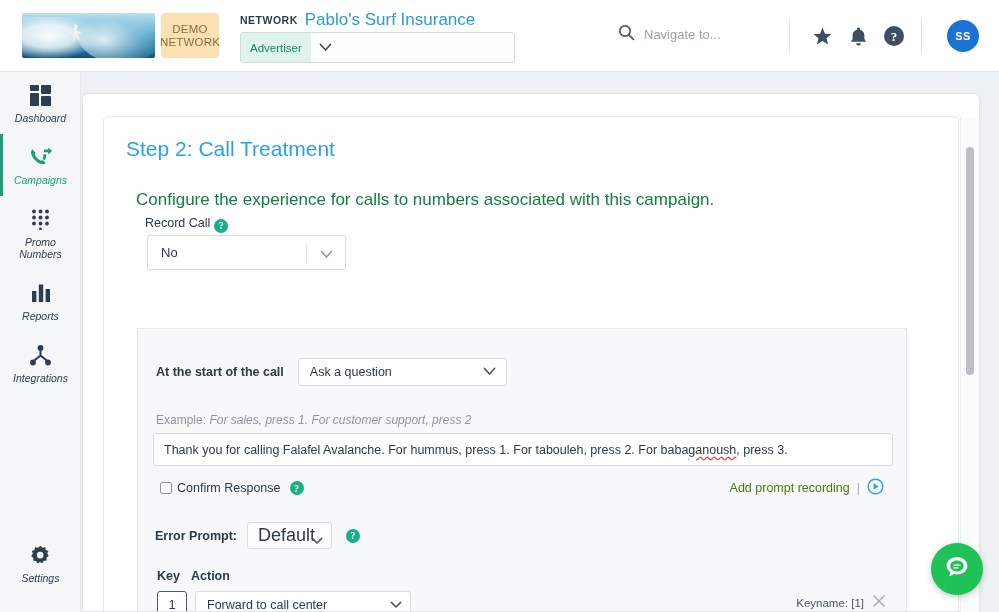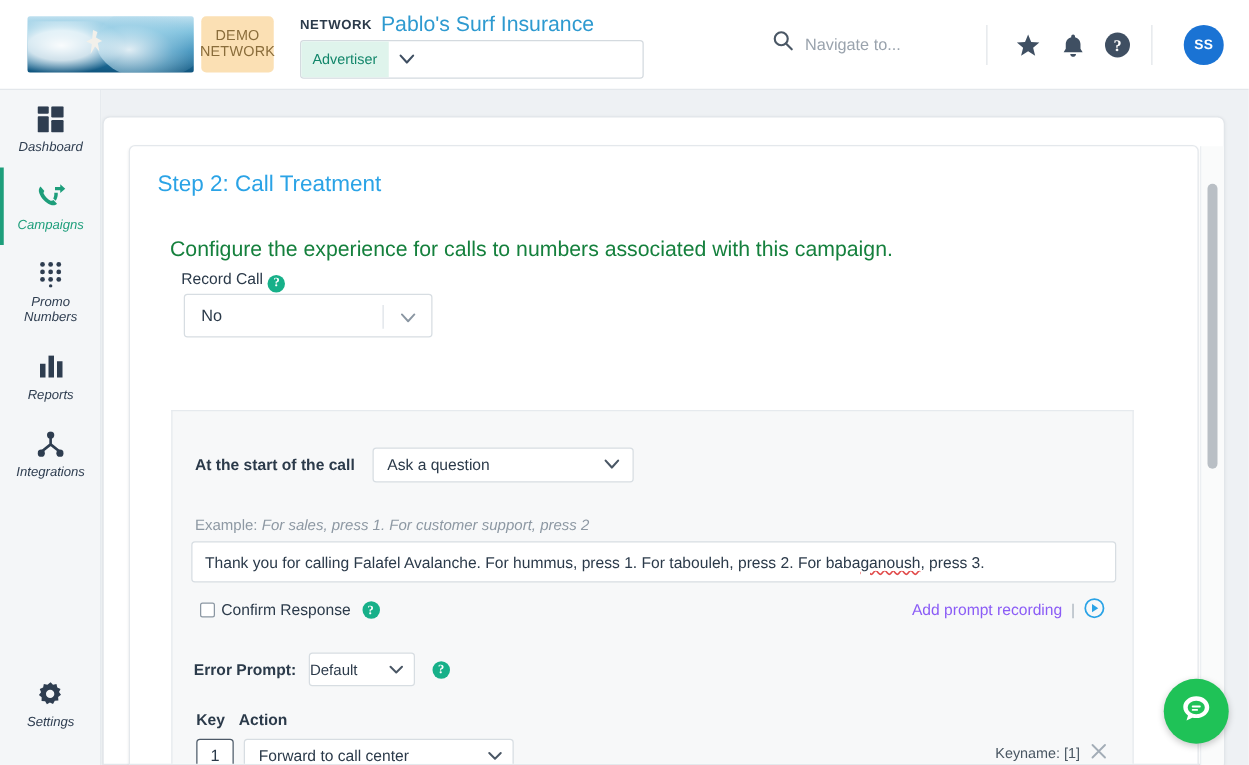--- a/index.html
+++ b/index.html
@@ -166,21 +166,21 @@
     width: 856px; height: 496px;
     background: #fff;
     border: 1px solid #e4e8ec;
     border-radius: 5px 5px 0 0;
     box-shadow: 0 1px 2px rgba(30,45,60,.05);
     overflow: hidden;
   }
 
   .step-title {
     position: absolute; left: 22px; top: 20px;
-    font-size: 18px; color: #2aa3e6; font-weight: normal;
+    font-size: 21px; color: #2aa3e6; font-weight: normal;
   }
   .step-desc {
     position: absolute; left: 32px; top: 73px;
     font-size: 17px; color: #15803d;
   }
 
   .field-label {
     font-size: 12.5px; color: #2b3a4a;
   }
   .help-dot {
@@ -275,21 +275,21 @@
 
   .error-row {
     position: absolute; left: 17px; top: 193px;
     display: flex; align-items: center; gap: 10px;
   }
   .err-select {
     width: 85px; height: 27px;
     border: 1px solid #d7dde2; border-radius: 3px;
     background: #fff; position: relative;
     display: flex; align-items: center;
-    font-size: 12px; 
+    font-size: 18px; padding-left: 10px;
   }
   .err-select .car { position: absolute; right: 8px; top: 6px; }
 
   .tbl-head {
     position: absolute; top: 240px;
     font-size: 12.5px; font-weight: bold; color: #2b3a4a;
   }
   .th-key { left: 19px; }
   .th-action { left: 53px; }
 
@@ -547,21 +547,21 @@
         <span>, press 3.</span>
     </div>
 
     <div class="confirm-row">
       <span class="cbox"></span>
       <span class="field-label">Confirm Response</span>
       <span class="help-dot">?</span>
     </div>
 
     <div class="rec-links">
-      <a href="#" style="color:#8b5cf6;text-decoration:none">Add prompt recording</a>
+      <a href="#" style="color:#4d7c0f;text-decoration:none">Add prompt recording</a>
       <span class="rec-sep">|</span>
       <span>
         <svg width="17" height="17" viewBox="0 0 17 17">
             <circle cx="8.5" cy="8.5" r="7.3" stroke="#2aa3e6" stroke-width="1.4" fill="none"></circle>
             <path d="M6.6 5.2 L11.6 8.5 L6.6 11.8 Z" fill="#2aa3e6"></path>
           </svg>
       </span>
     </div>
 
     <div class="error-row">

